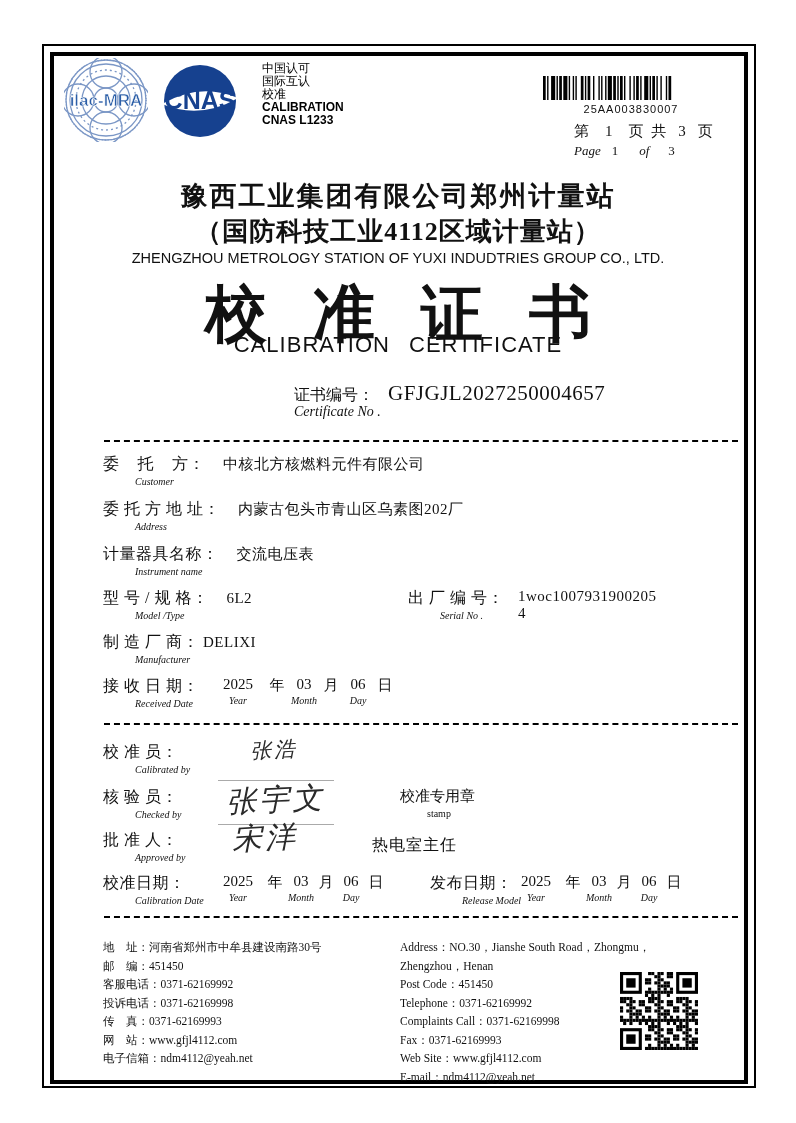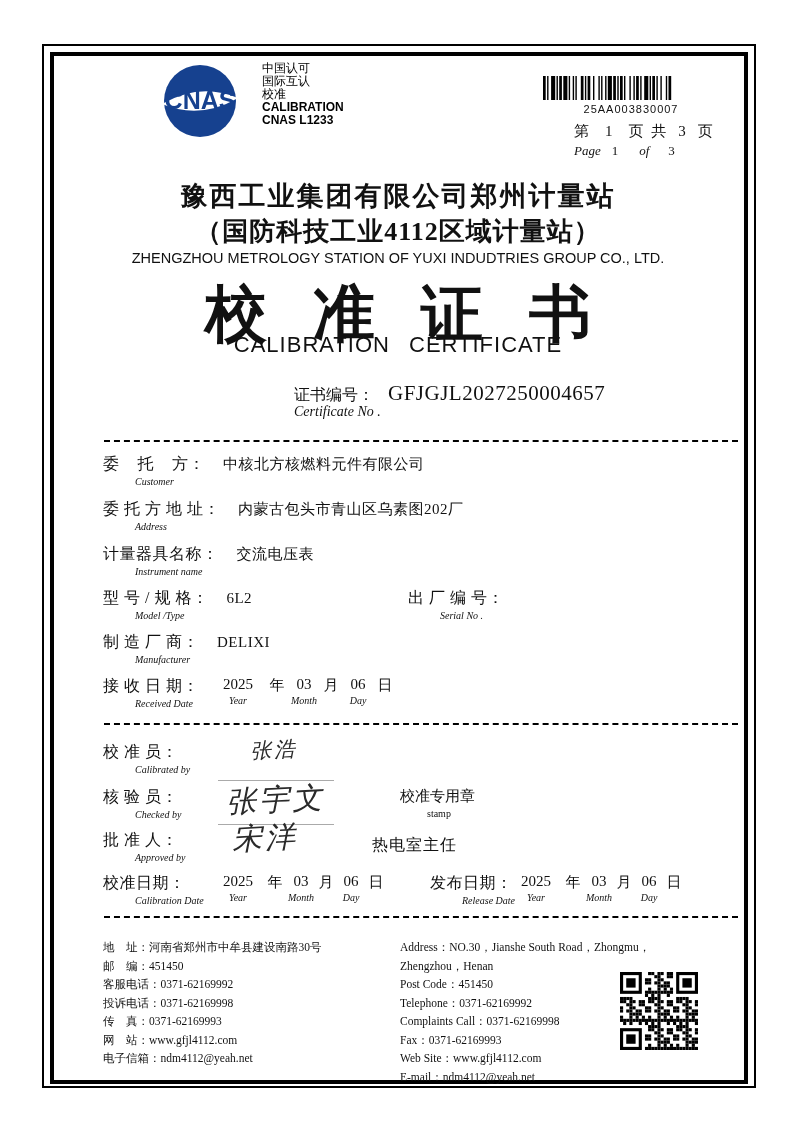--- a/index.html
+++ b/index.html
@@ -56,20 +56,37 @@
 </style>
 </head>
 <body>
 
 <div class="page">
   <div class="border-outer"></div>
   <div class="border-inner"></div>
 
   <div class="content">
 
+    <div class="abs ilac-wrap">
+      <svg width="84" height="84" viewBox="0 0 84 84">
+        <g stroke="#7b97c6" fill="none" stroke-width="1.3">
+          <circle cx="42" cy="42" r="40"></circle>
+            <circle cx="42" cy="42" r="36"></circle>
+          <circle cx="42" cy="14" r="16"></circle>
+            <circle cx="42" cy="70" r="16"></circle>
+          <circle cx="14" cy="42" r="16"></circle>
+            <circle cx="70" cy="42" r="16"></circle>
+          <circle cx="42" cy="42" r="24"></circle>
+            <circle cx="42" cy="42" r="12"></circle>
+          <circle cx="42" cy="42" r="30" stroke-dasharray="2 3"></circle>
+          <circle cx="42" cy="42" r="40" stroke-dasharray="1 2"></circle>
+        </g>
+        <text x="42" y="48" text-anchor="middle" font-family="Liberation Sans,sans-serif" font-size="17" font-weight="bold" fill="#2b5ea7" stroke="#fff" stroke-width="0.6">ilac-MRA</text>
+      </svg>
+    </div>
     <div class="abs cnas-wrap">
       <svg width="92" height="74" viewBox="0 0 92 74">
         <circle cx="46" cy="37" r="36" fill="#16418f"></circle>
         <path d="M8 40 Q 46 18 84 34 Q 46 56 8 40 Z" fill="#ffffff"></path>
         <text x="46" y="45" text-anchor="middle" font-family="Liberation Sans,sans-serif" font-size="25" font-weight="bold" fill="#16418f">CNAS</text>
       </svg>
     </div>
     <div class="abs accred-lines">
       <div>中国认可</div>
       <div>国际互认</div>
@@ -165,24 +182,28 @@
     <div class="abs" style="left:49px;top:532px;">
       <span class="flabel">型 号 / 规 格：</span>
       <span class="fvalue" style="margin-left:14px;">6L2</span>
       <div class="fsub">Model /Type</div>
     </div>
 
     <div class="abs" style="left:354px;top:532px;">
       <span class="flabel">出 厂 编 号：</span>
       <div class="fsub">Serial No .</div>
     </div>
+    <div class="abs" style="left:464px;top:532px;width:180px;">
+      <div class="fvalue">1woc1007931900205</div>
+      <div class="fvalue">4</div>
+    </div>
 
     <div class="abs" style="left:49px;top:576px;">
       <span class="flabel">制 造 厂 商：</span>
-      <span class="fvalue" style="margin-left:14px;">DELIXI</span>
+      <span class="fvalue" style="">DELIXI</span>
       <div class="fsub">Manufacturer</div>
     </div>
 
     <div class="abs" style="left:49px;top:620px;">
       <span class="flabel">接 收 日 期：</span>
       <div class="fsub">Received Date</div>
     </div>
     <div class="abs" style="left:158px;top:620px;">
       <div class="date-grid">
         <span class="c" style="width:52px;">2025</span>
@@ -244,21 +265,21 @@
         <span class="c" style="width:48px;">Year</span>
         <span class="c" style="width:26px;"></span>
         <span class="c" style="width:26px;">Month</span>
         <span class="c" style="width:24px;"></span>
         <span class="c" style="width:26px;">Day</span>
       </div>
     </div>
 
     <div class="abs" style="left:376px;top:817px;">
       <span class="flabel">发布日期：</span>
-      <div class="fsub">Release Date</div>
+      <div class="fsub">Release Model</div>
     </div>
     <div class="abs" style="left:458px;top:817px;">
       <div class="date-grid">
         <span class="c" style="width:48px;">2025</span>
         <span class="c" style="width:26px;">年</span>
         <span class="c" style="width:26px;">03</span>
         <span class="c" style="width:24px;">月</span>
         <span class="c" style="width:26px;">06</span>
         <span class="c" style="width:24px;">日</span>
       </div>

